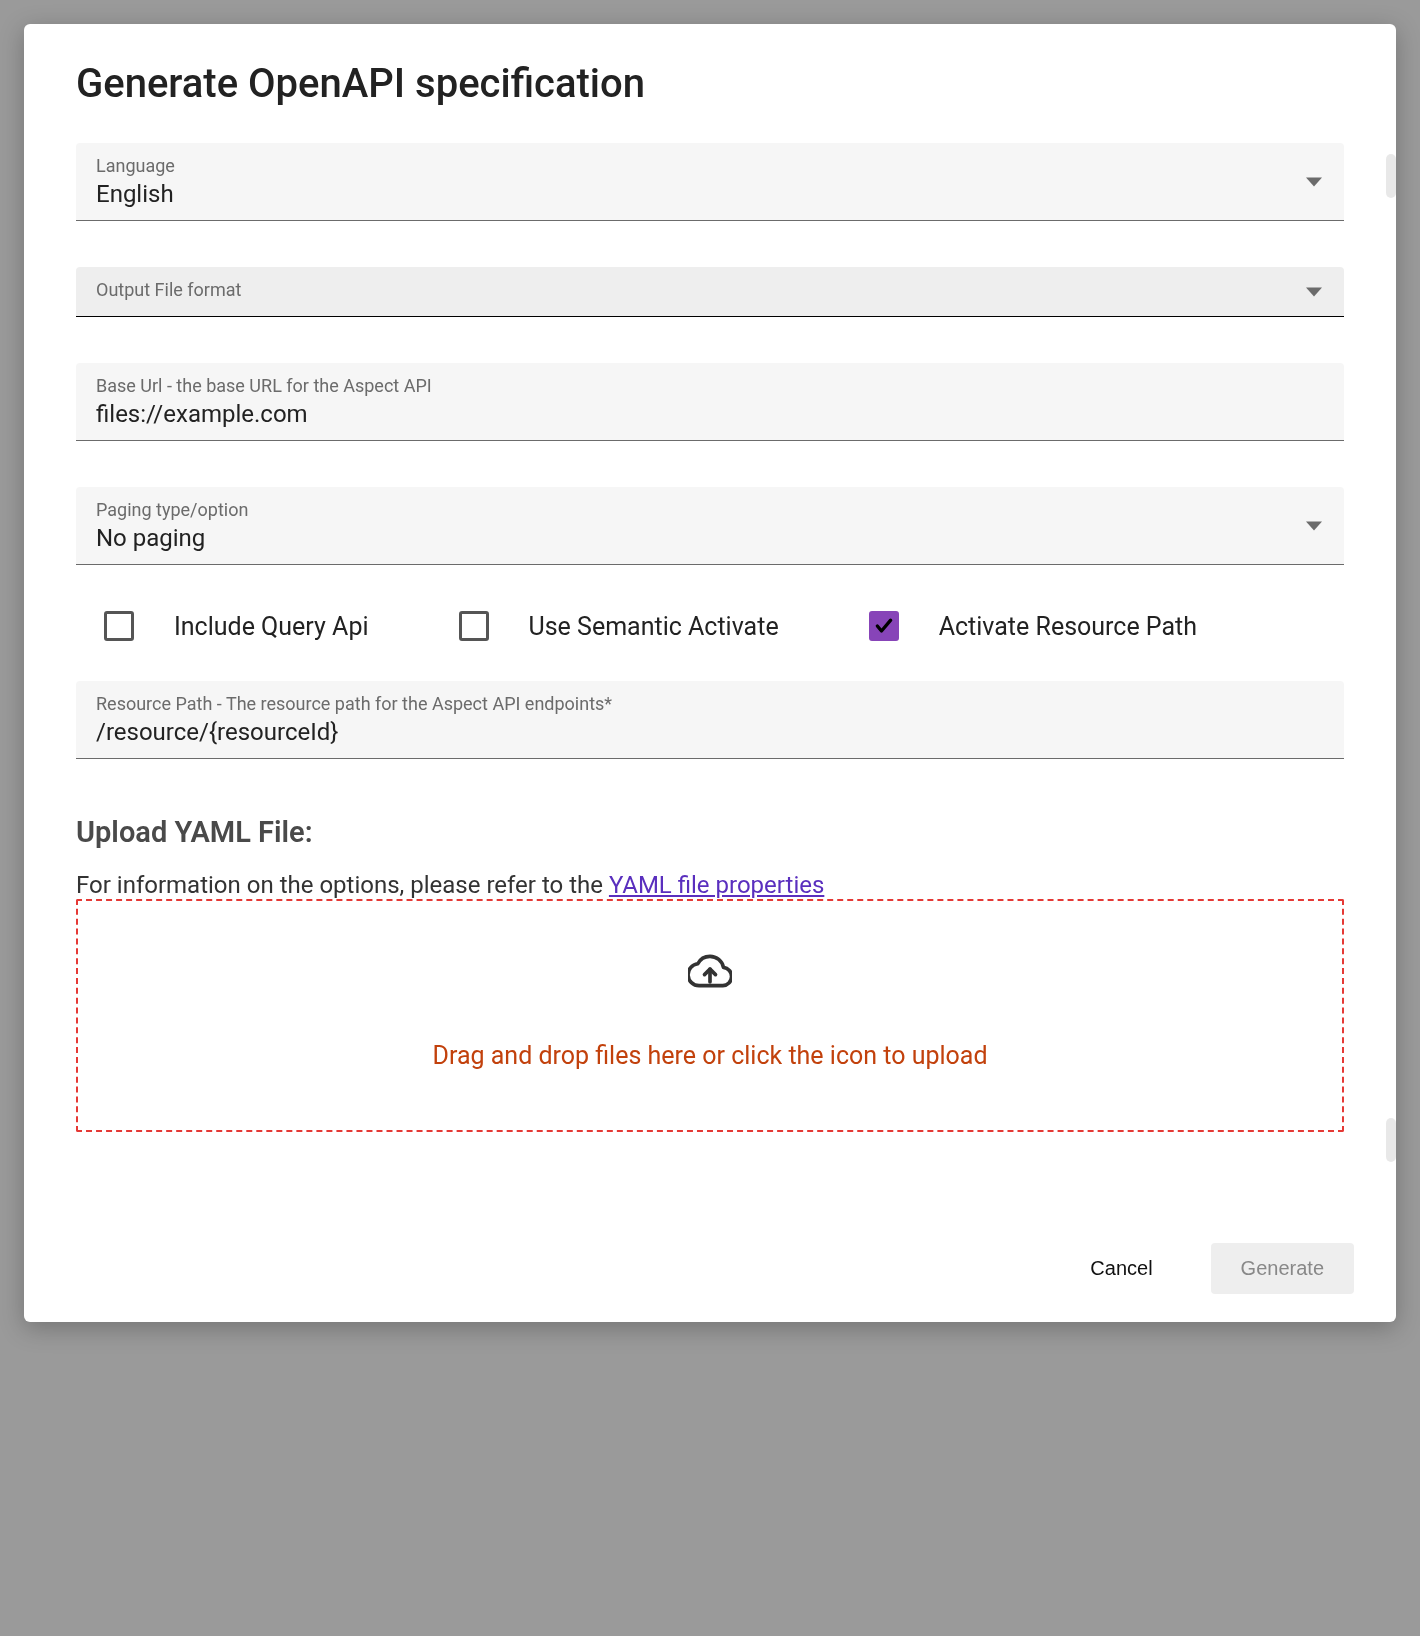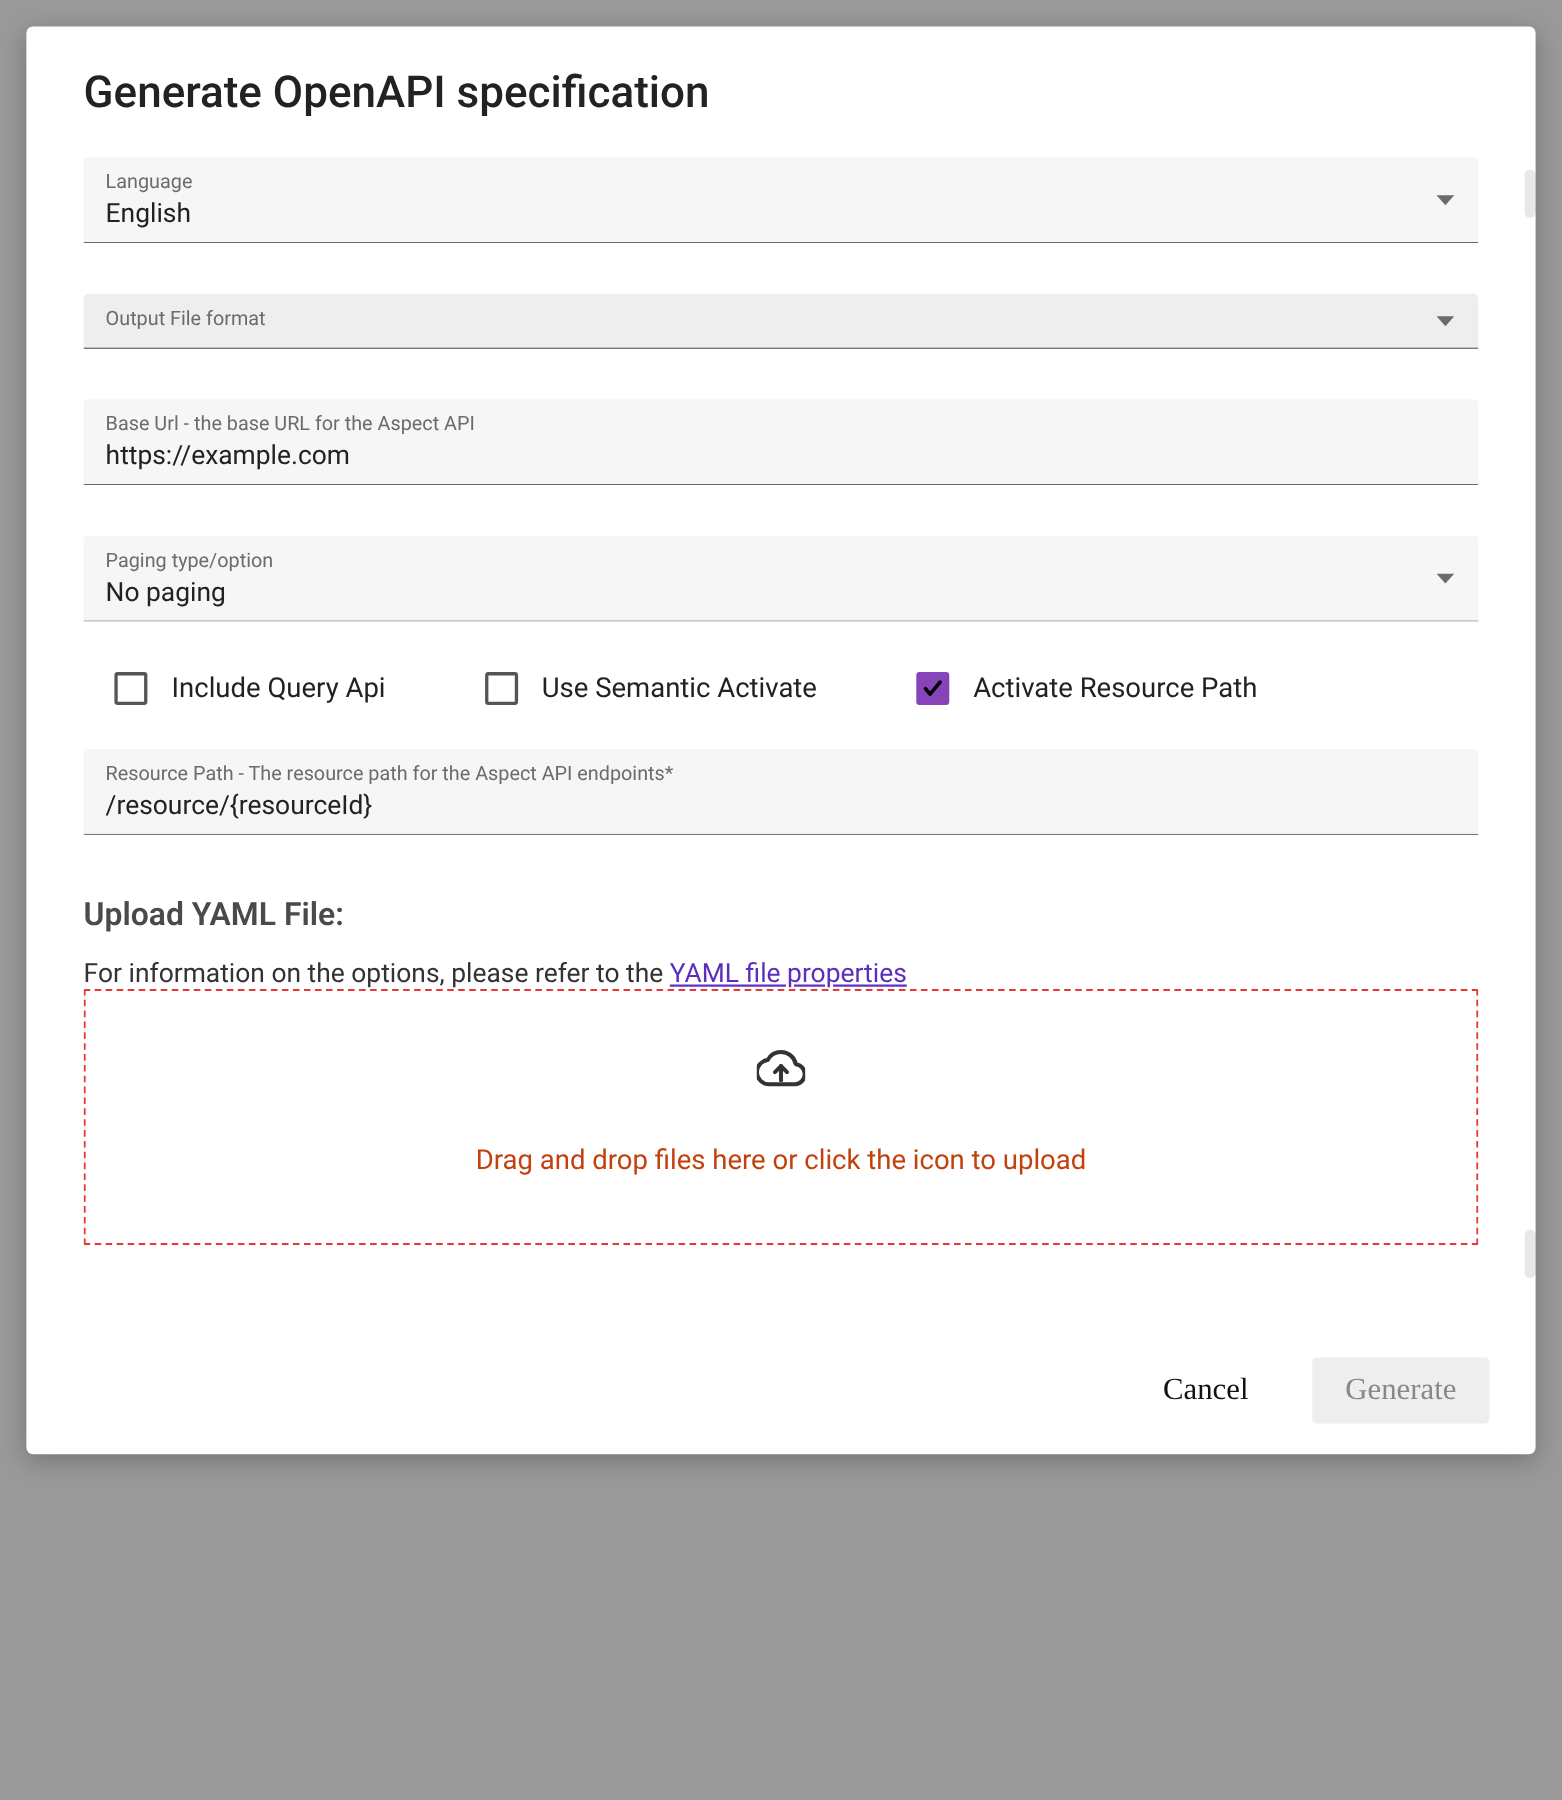--- a/index.html
+++ b/index.html
@@ -72,21 +72,21 @@
   .checkbox-row {
     display: flex;
     gap: 90px;
     padding: 0 28px;
     margin: 28px 0 40px 0;
     align-items: center;
   }
   .checkbox-item {
     display: flex;
     align-items: center;
-    gap: 22px;
+    gap: 40px;
     cursor: pointer;
   }
   .checkbox-box {
     width: 30px;
     height: 30px;
     border: 3px solid #555;
     border-radius: 3px;
     display: flex;
     align-items: center;
     justify-content: center;
@@ -138,27 +138,26 @@
   }
 
   .dialog-actions {
     display: flex;
     justify-content: flex-end;
     gap: 28px;
     padding: 18px 42px 28px 42px;
     align-items: center;
   }
   .btn {
-    font-size: 28px;
+    font-size: 20px;
     padding: 14px 30px;
     border-radius: 4px;
     border: none;
     cursor: pointer;
     background: transparent;
-    font-family: Liberation Serif, serif;
   }
   .btn-cancel {
     color: #111;
     font-weight: 500;
   }
   .btn-generate {
     background: #eeeeee;
     color: #888;
   }
 
@@ -195,21 +194,21 @@
       <span class="field-caret"></span>
     </div>
 
     <div class="field highlight">
       <span class="field-label">Output File format</span>
       <span class="field-caret"></span>
     </div>
 
     <div class="field">
       <span class="field-label">Base Url - the base URL for the Aspect API</span>
-      <span class="field-value">https://example.com</span>
+      <span class="field-value">files://example.com</span>
     </div>
 
     <div class="field">
       <span class="field-label">Paging type/option</span>
       <span class="field-value">No paging</span>
       <span class="field-caret"></span>
     </div>
 
     <div class="checkbox-row">
       <div class="checkbox-item">

